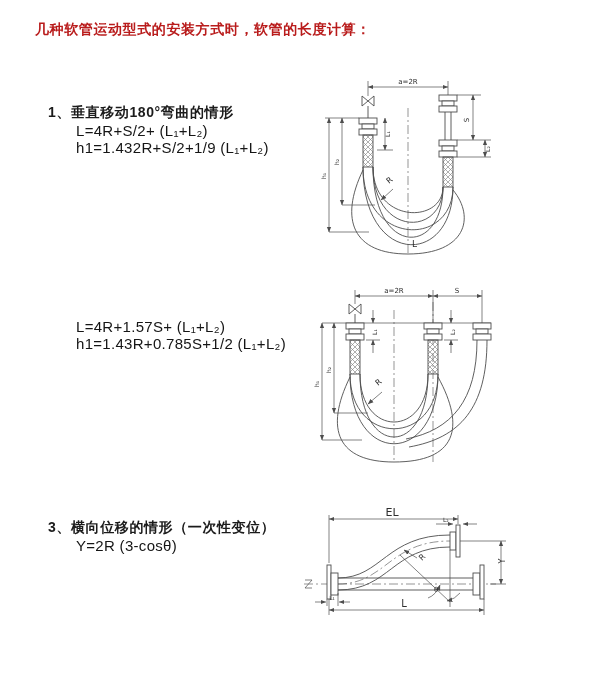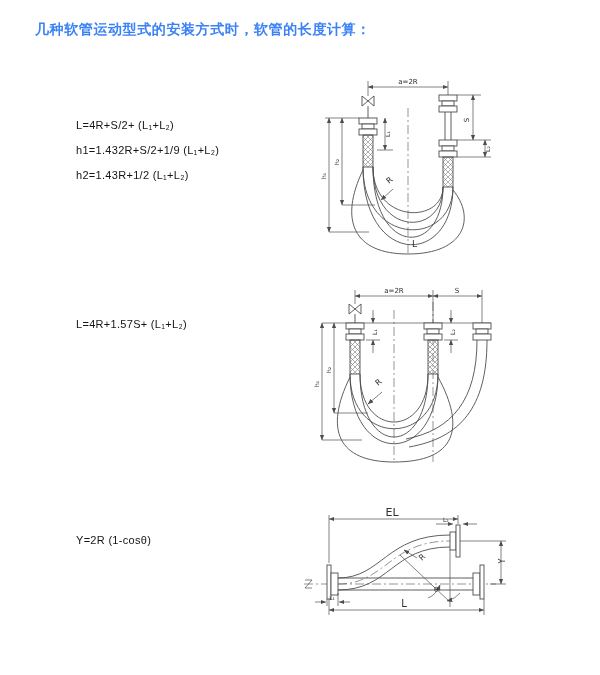--- a/index.html
+++ b/index.html
@@ -2,26 +2,26 @@
 <html><head>
 <meta charset="utf-8">
 <style>
   html,body{margin:0;padding:0}
   body{
     width:600px;height:675px;position:relative;background:#ffffff;
     font-family:"Liberation Sans","DejaVu Sans",sans-serif;overflow:hidden;color:#1c1c1c;
   }
   .title{
     position:absolute;left:35px;top:21px;font-size:14px;font-weight:600;
-    letter-spacing:.6px;color:#3b82f6;
+    letter-spacing:.6px;color:#b91c1c;
   }
   .sec{position:absolute;}
   .sec-heading{font-size:14px;font-weight:600;letter-spacing:.6px;color:#1b1b1b;}
   .formula{
-    font-size:11px;margin-top:13px;margin-left:28px;color:#151515;letter-spacing:.3px;
+    font-size:15px;margin-left:28px;color:#151515;letter-spacing:.3px;
   }
   .formula:first-of-type{margin-top:15px;}
   #sec1{left:48px;top:104px}
   #sec2{left:48px;top:303px}
   #sec3{left:48px;top:519px}
   .diag{position:absolute;}
   #d1{left:313px;top:72px}
   #d2{left:310px;top:282px}
   #d3{left:300px;top:495px}
   svg .ln{stroke:#4d4d4d;stroke-width:.9;fill:none}
@@ -30,31 +30,33 @@
   svg .dim{stroke:#4d4d4d;stroke-width:.7;fill:none}
   svg .cl{stroke:#4d4d4d;stroke-width:.6;stroke-dasharray:9 3 2 3;fill:none}
   svg text{fill:#2e2e2e;font-family:"DejaVu Sans",sans-serif}
 </style>
 </head>
 <body>
 
 <div class="title">几种软管运动型式的安装方式时，软管的长度计算：</div>
 
 <div class="sec" id="sec1">
+  <div class="sec-heading">1、垂直移动180°弯曲的情形</div>
   <div class="formula">L=4R+S/2+ (L₁+L₂)</div>
   <div class="formula">h1=1.432R+S/2+1/9 (L₁+L₂)</div>
-  <div class="formula">h2=1.43R+1/2 (L₁+L₂)</div>
 </div>
 
 <div class="sec" id="sec2">
   <div class="formula">L=4R+1.57S+ (L₁+L₂)</div>
+  <div class="formula">h1=1.43R+0.785S+1/2 (L₁+L₂)</div>
 </div>
 
 <div class="sec" id="sec3">
-  <div class="formula">Y=2R (1-cosθ)</div>
+  <div class="sec-heading">3、横向位移的情形（一次性变位）</div>
+  <div class="formula">Y=2R (3-cosθ)</div>
 </div>
 
 <svg class="diag" id="d1" width="287" height="188" viewBox="0 0 287 188">
   <defs>
     <marker id="arw" viewBox="0 0 10 10" refX="9.5" refY="5" markerWidth="8" markerHeight="8" orient="auto-start-reverse">
       <path d="M0,1 L10,5 L0,9 Z" fill="#4d4d4d"></path>
     </marker>
     <pattern id="hatch" width="5" height="5" patternUnits="userSpaceOnUse">
       <path d="M0,5 L5,0 M0,0 L5,5" stroke="#7a7a7a" stroke-width="0.6"></path>
     </pattern>

